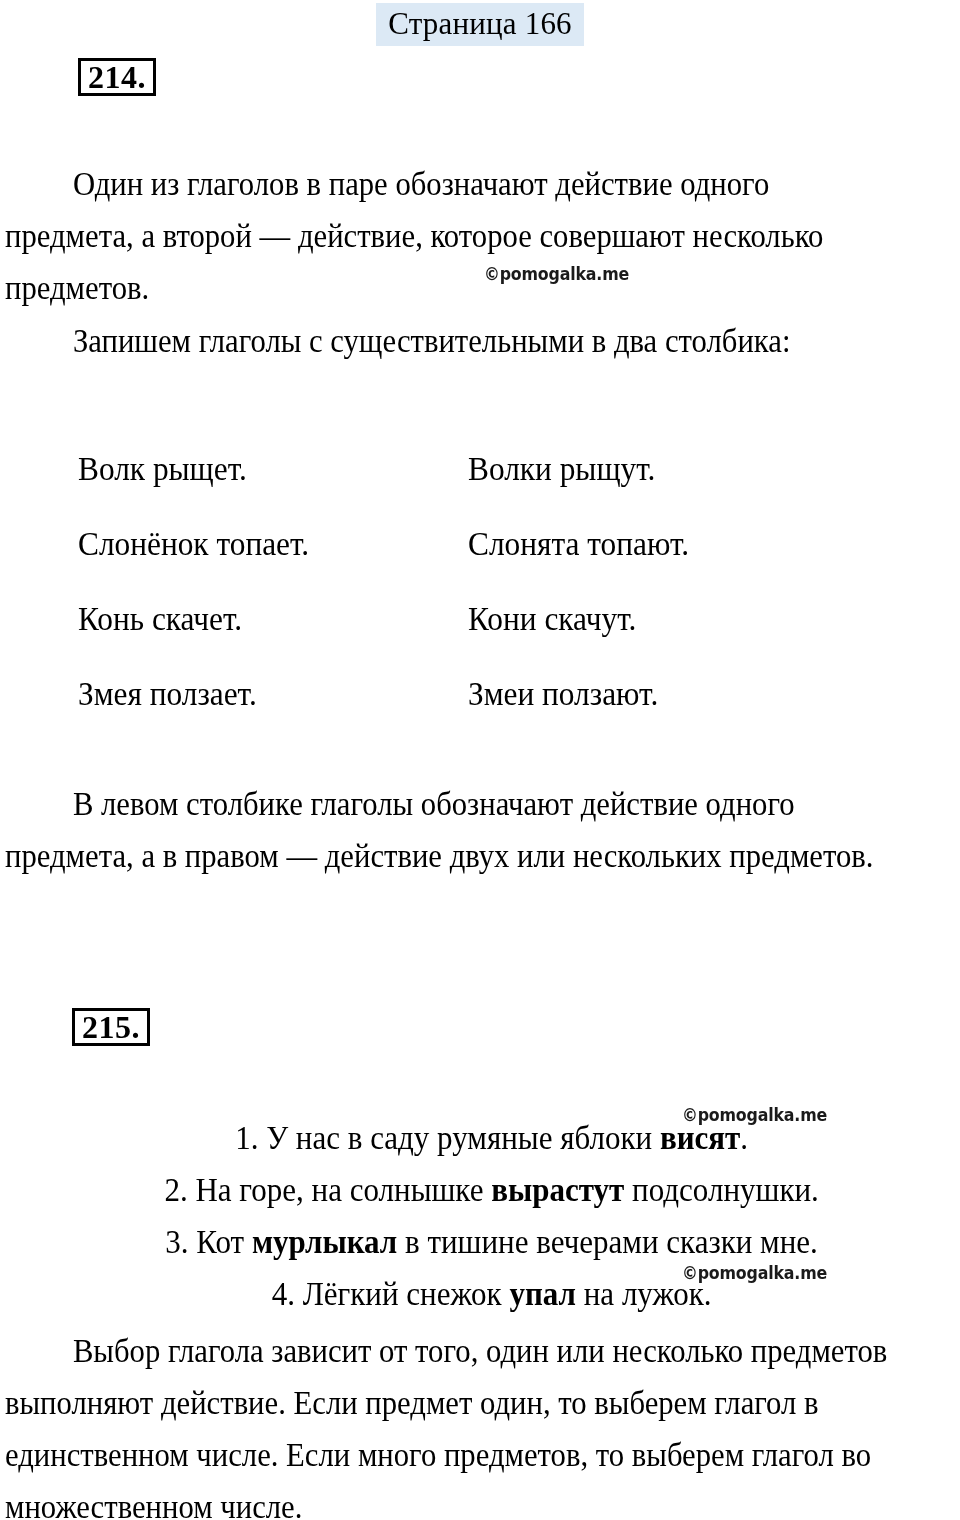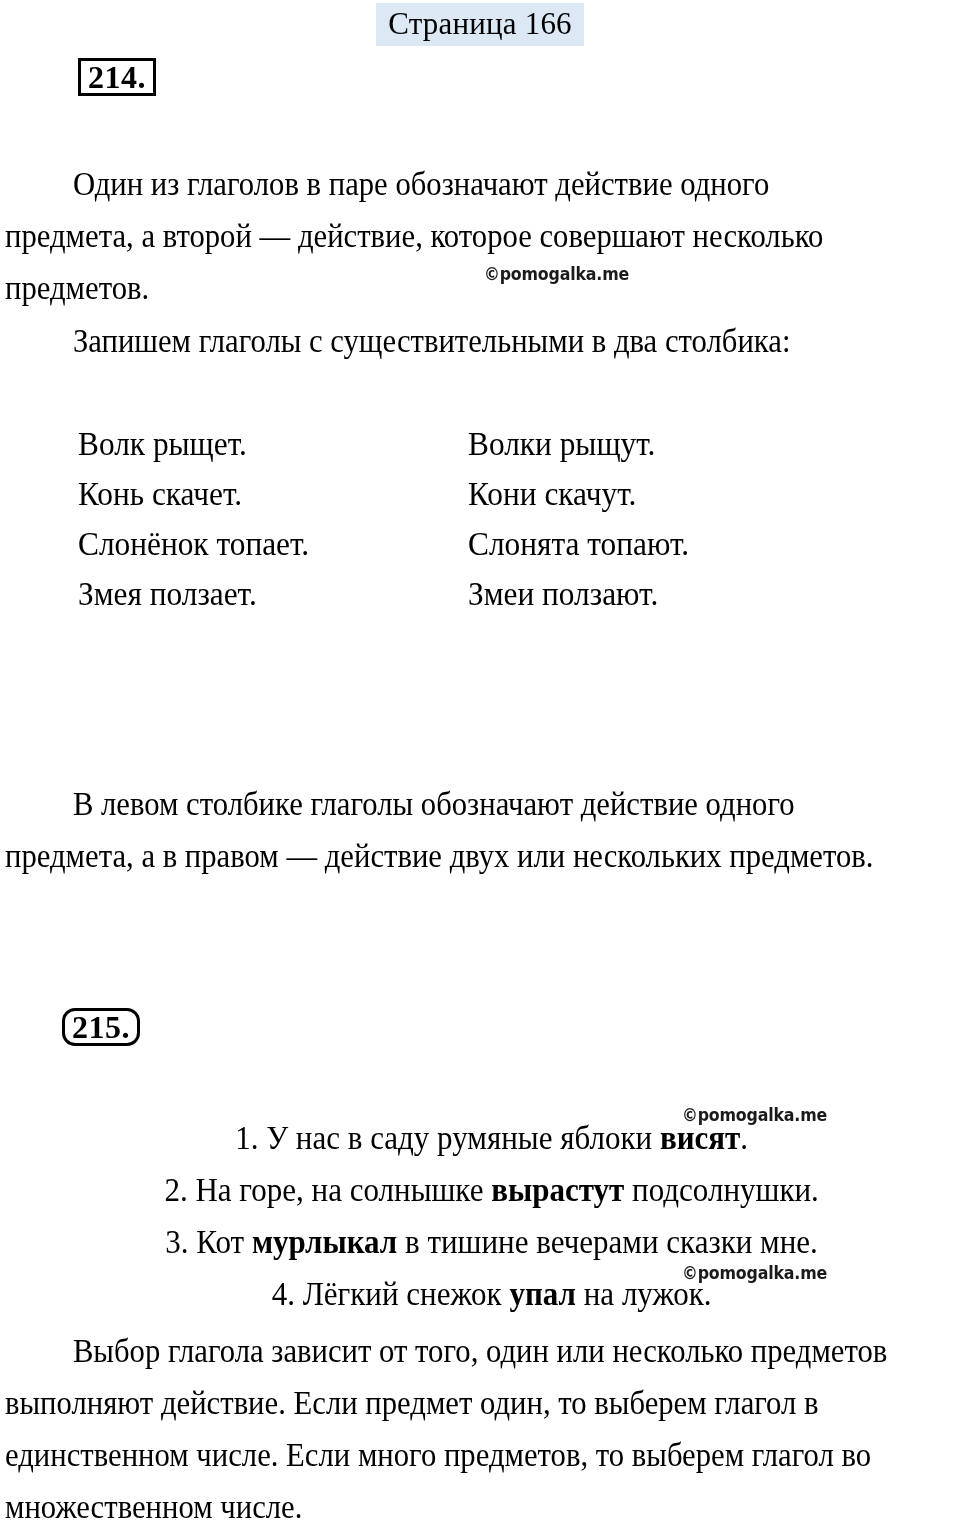--- a/index.html
+++ b/index.html
@@ -53,21 +53,21 @@
   }
   .ex-box-num {
     font-family: "Liberation Serif", "DejaVu Serif", serif;
     font-weight: bold;
     font-size: 32px;
     line-height: 32px;
     letter-spacing: 0.5px;
     white-space: nowrap;
   }
   #ex-214 { left: 78px; top: 58px; }
-  #ex-215 { left: 62px; top: 1008px; border-radius: 13px; }
+  #ex-215 { left: 72px; top: 1008px; }
 
   
   .para {
     position: absolute;
     left: 5px;
     width: 950px;
     font-family: "Liberation Serif", "DejaVu Serif", serif;
     font-size: 33px;
     line-height: 52px;
     text-indent: 73px;
@@ -84,20 +84,21 @@
   
   .verb-list {
     position: absolute;
     left: 0;
     top: 420px;
     width: 960px;
   }
   .verb-row {
     position: relative;
     height: 50px;
+    margin-top: 25px;
   }
   .verb-cell {
     position: absolute;
     top: 0;
     font-family: "Liberation Serif", "DejaVu Serif", serif;
     font-size: 33px;
     line-height: 48px;
     white-space: nowrap;
     transform: scaleX(0.95);
     transform-origin: left top;
@@ -156,26 +157,26 @@
 <div class="para" id="para-1">Один из глаголов в паре обозначают действие одного предмета, а второй — действие, которое совершают несколько предметов.</div>
 
 <div class="para" id="para-2">Запишем глаголы с существительными в два столбика:</div>
 
 <div class="verb-list">
   <div class="verb-row">
     <span class="verb-cell singular">Волк рыщет.</span>
     <span class="verb-cell plural">Волки рыщут.</span>
   </div>
   <div class="verb-row">
+    <span class="verb-cell singular">Слонёнок топает.</span>
+    <span class="verb-cell plural">Слонята топают.</span>
+  </div>
+  <div class="verb-row">
     <span class="verb-cell singular">Конь скачет.</span>
     <span class="verb-cell plural">Кони скачут.</span>
-  </div>
-  <div class="verb-row">
-    <span class="verb-cell singular">Слонёнок топает.</span>
-    <span class="verb-cell plural">Слонята топают.</span>
   </div>
   <div class="verb-row">
     <span class="verb-cell singular">Змея ползает.</span>
     <span class="verb-cell plural">Змеи ползают.</span>
   </div>
 </div>
 
 <div class="para" id="para-3">В левом столбике глаголы обозначают действие одного предмета, а в правом — действие двух или нескольких предметов.</div>
 
 <div class="ex-box" id="ex-215">

